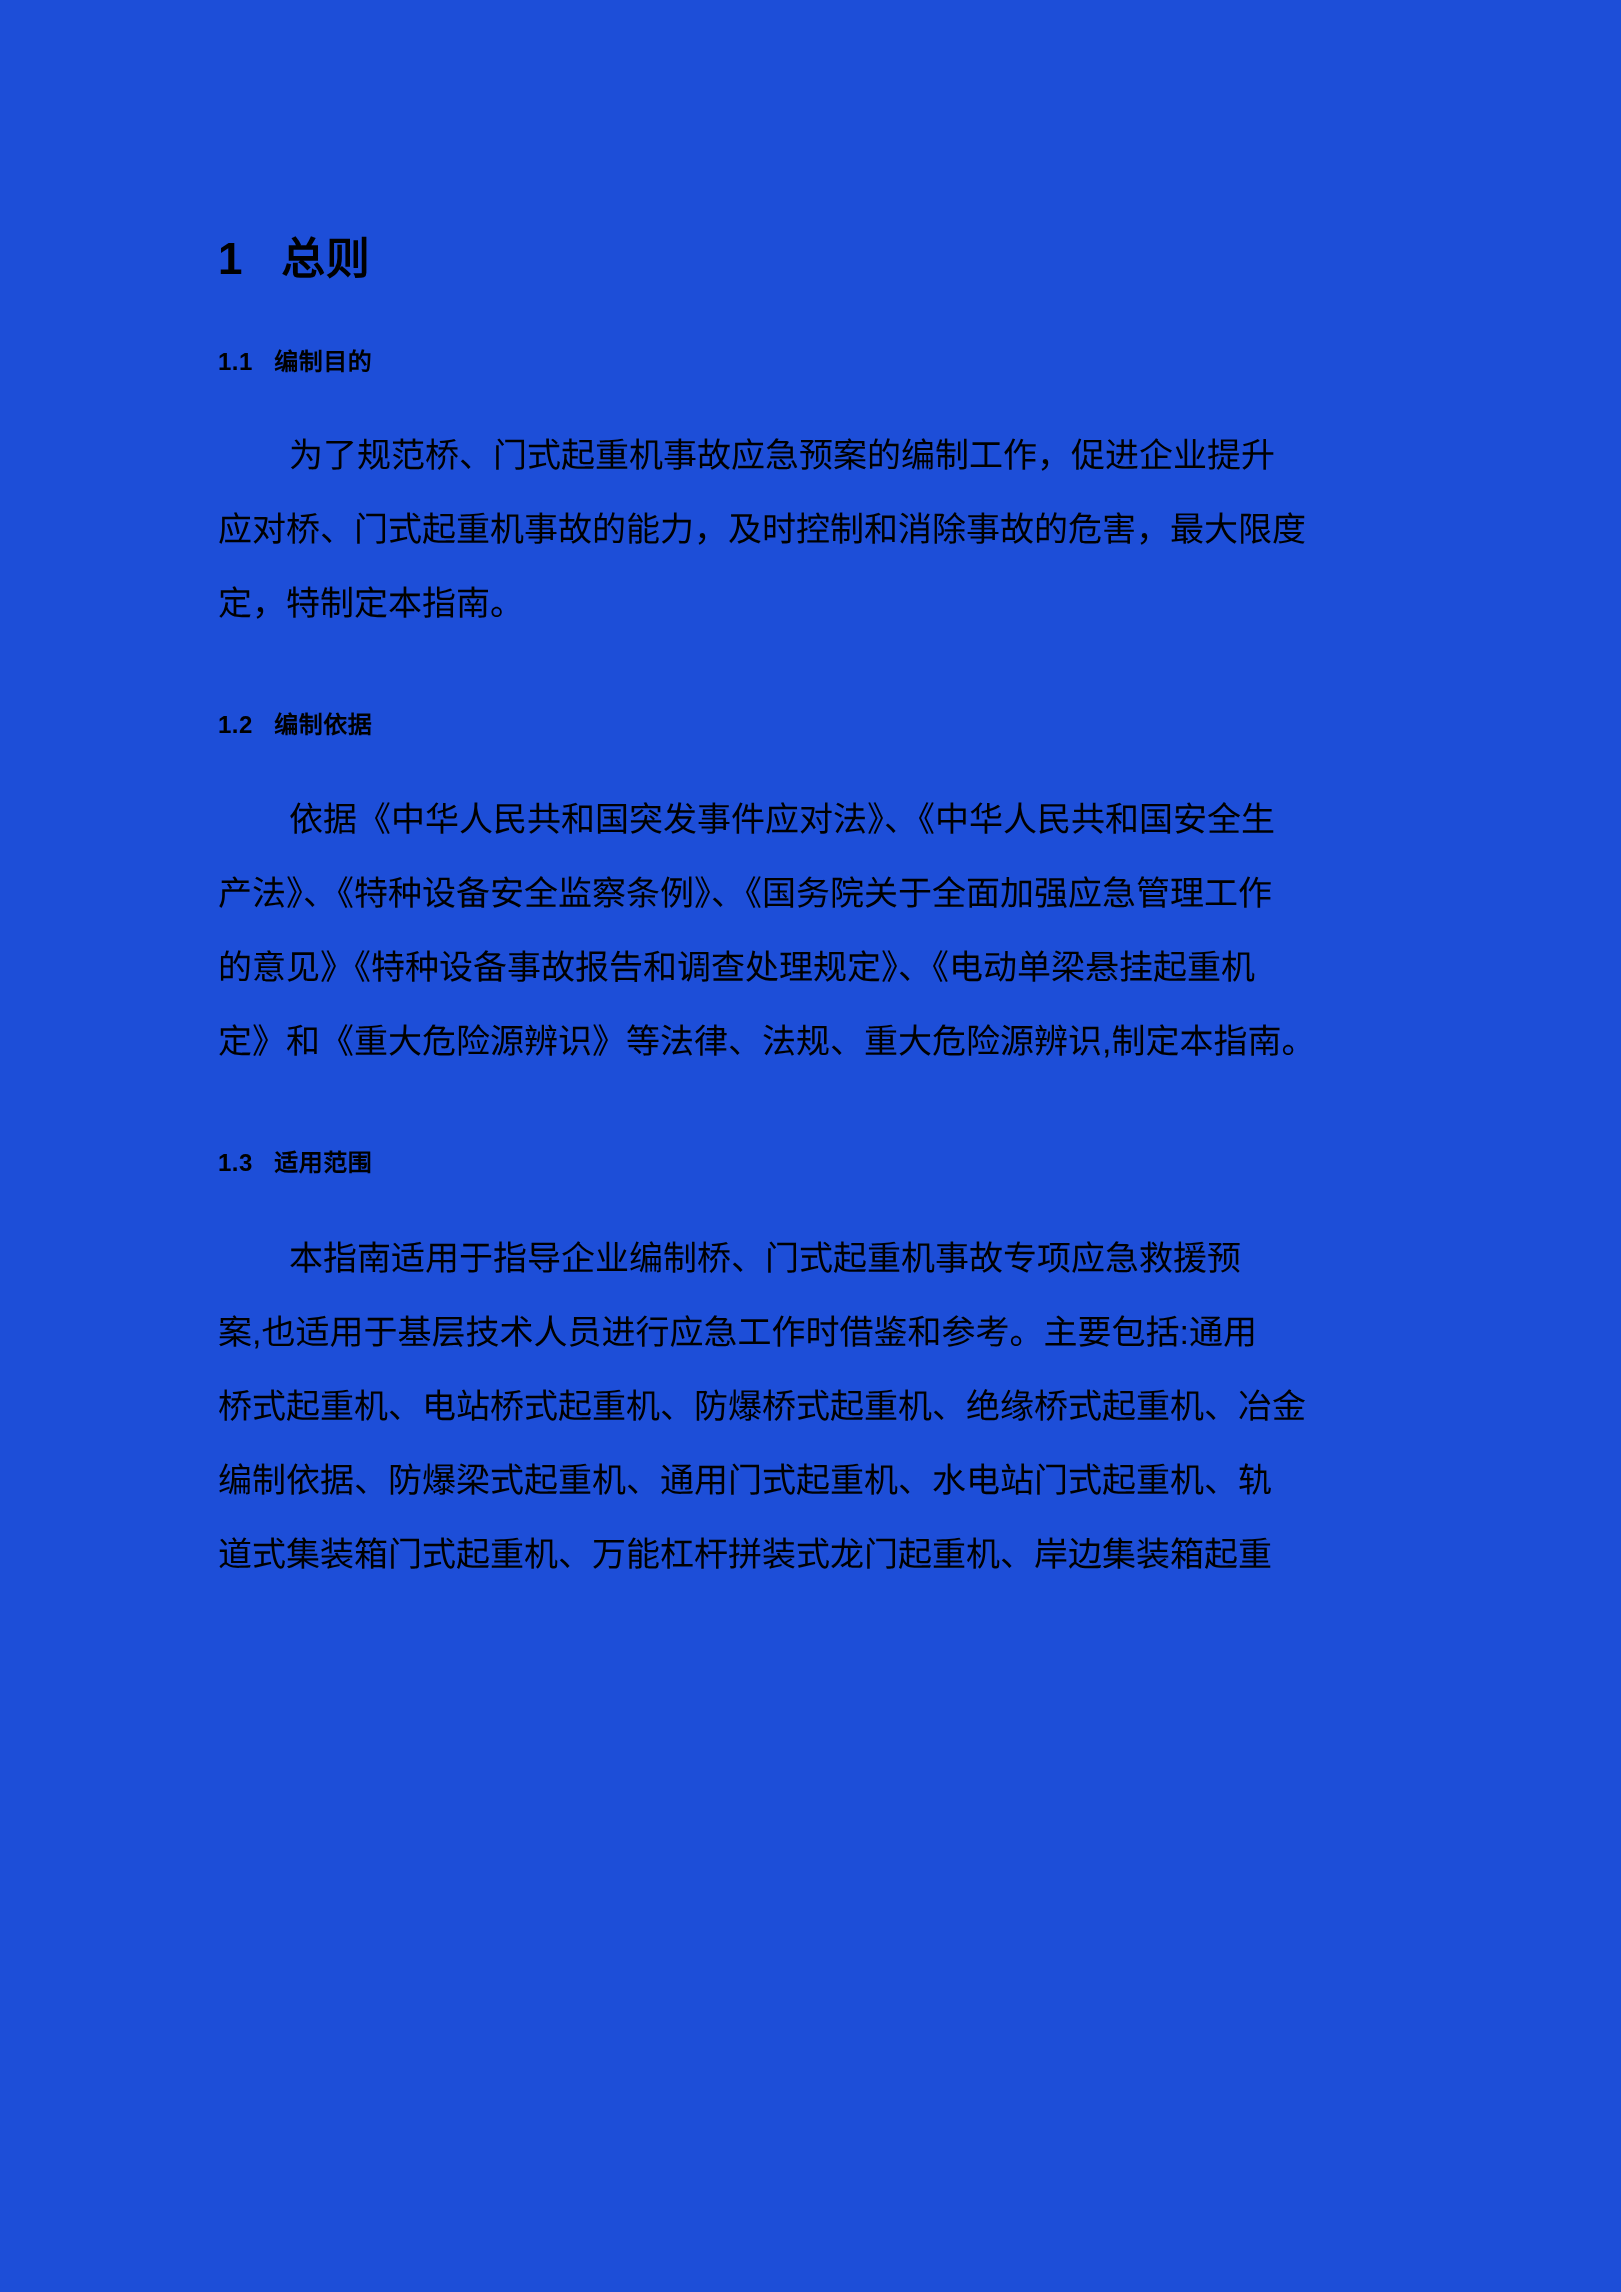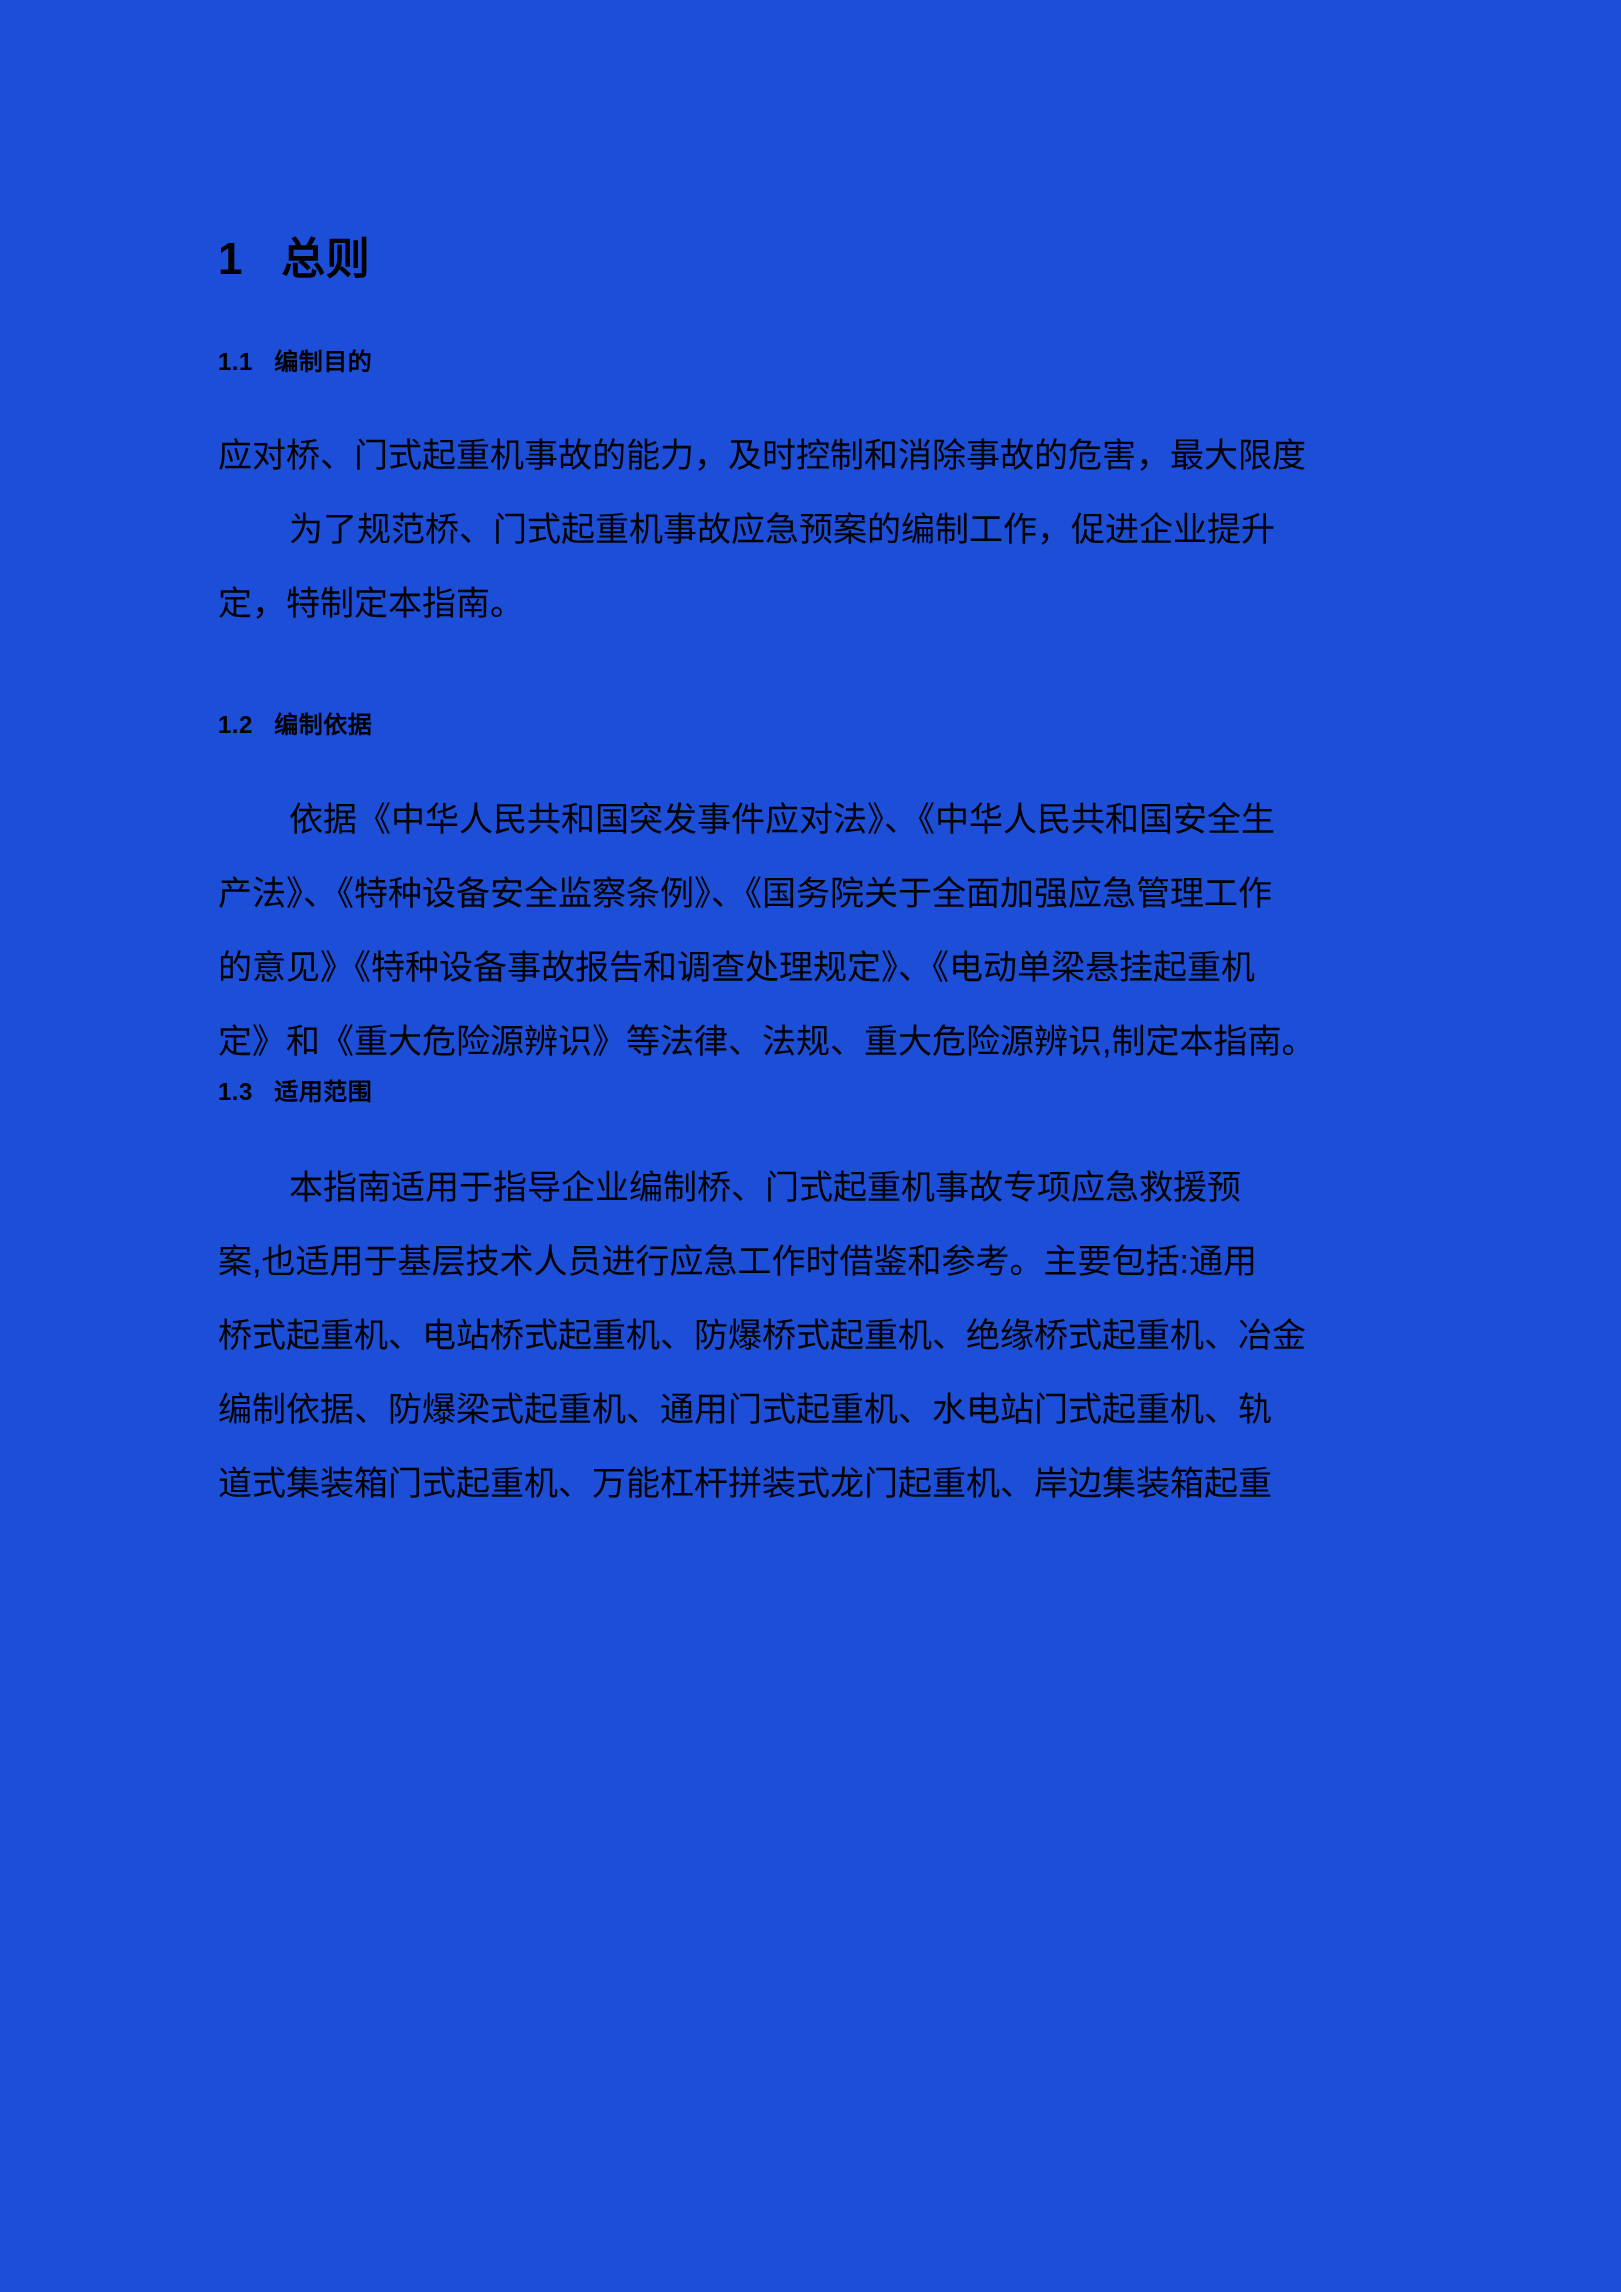--- a/index.html
+++ b/index.html
@@ -45,21 +45,21 @@
     font-size: 24px;
     font-weight: bold;
     letter-spacing: 0.5px;
     line-height: 1.2;
     margin: 0;
     padding: 0;
     white-space: pre;
   }
   .h2-wrap-1 { margin-top: 62px; }
   .h2-wrap-2 { margin-top: 71px; }
-  .h2-wrap-3 { }
+  .h2-wrap-3 { margin-top: 71px; }
 
   
   .para {
     font-size: 34px;
     line-height: 74px;
     margin: 0;
     padding: 0;
     text-align: justify;
     text-justify: inter-ideograph;
     word-break: break-all;
@@ -84,22 +84,22 @@
   <div class="content">
 
     <div class="h1-wrap">
       <h1 class="h1">1   总则</h1>
     </div>
 
     <div class="h2-wrap-1">
       <h2 class="h2">1.1   编制目的</h2>
     </div>
     <div class="para para-wrap-1">
+      <span class="line"><span class="indent"></span><span>为了规范桥、门式起重机事故应急预案的编制工作，促进企业提升</span></span>
       <span class="line">应对桥、门式起重机事故的能力，及时控制和消除事故的危害，最大限度</span>
-      <span class="line"><span class="indent"></span><span>为了规范桥、门式起重机事故应急预案的编制工作，促进企业提升</span></span>
       <span class="line">定，特制定本指南。</span>
     </div>
 
     <div class="h2-wrap-2">
       <h2 class="h2">1.2   编制依据</h2>
     </div>
     <div class="para para-wrap-2">
       <span class="line"><span class="indent"></span><span>依据《中华人民共和国突发事件应对法》、《中华人民共和国安全生</span></span>
       <span class="line">产法》、《特种设备安全监察条例》、《国务院关于全面加强应急管理工作</span>
       <span class="line">的意见》《特种设备事故报告和调查处理规定》、《电动单梁悬挂起重机</span>

